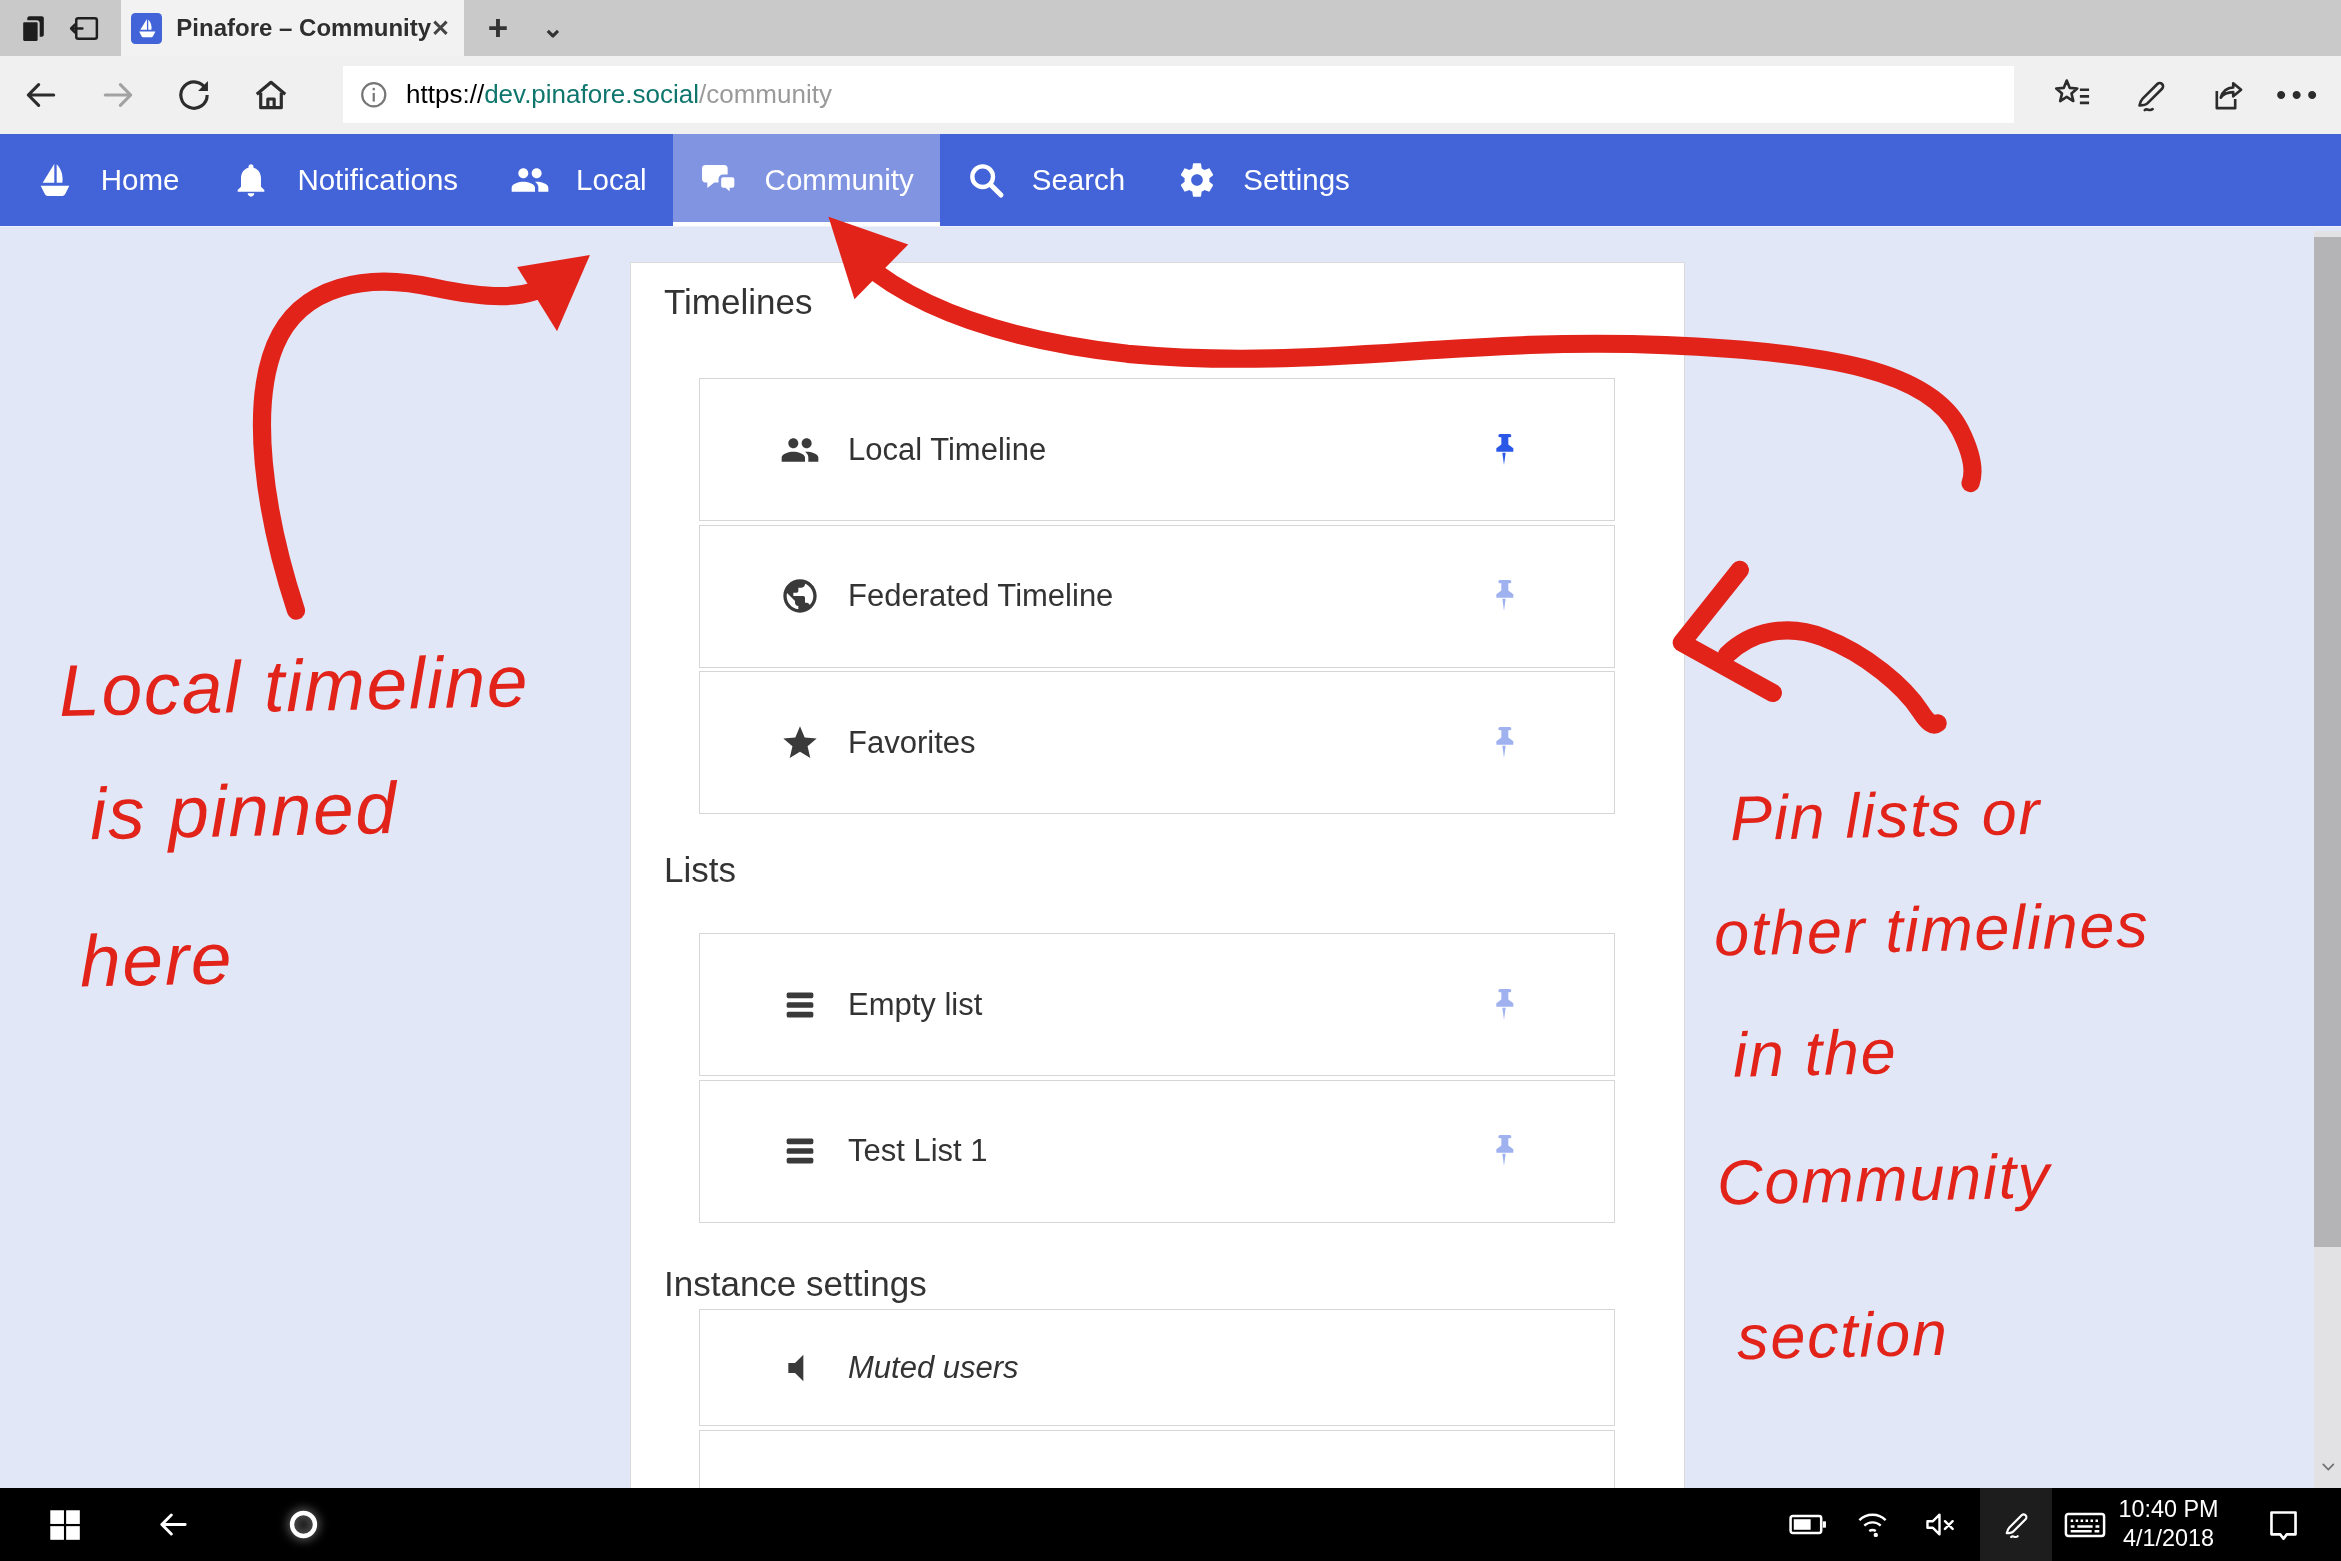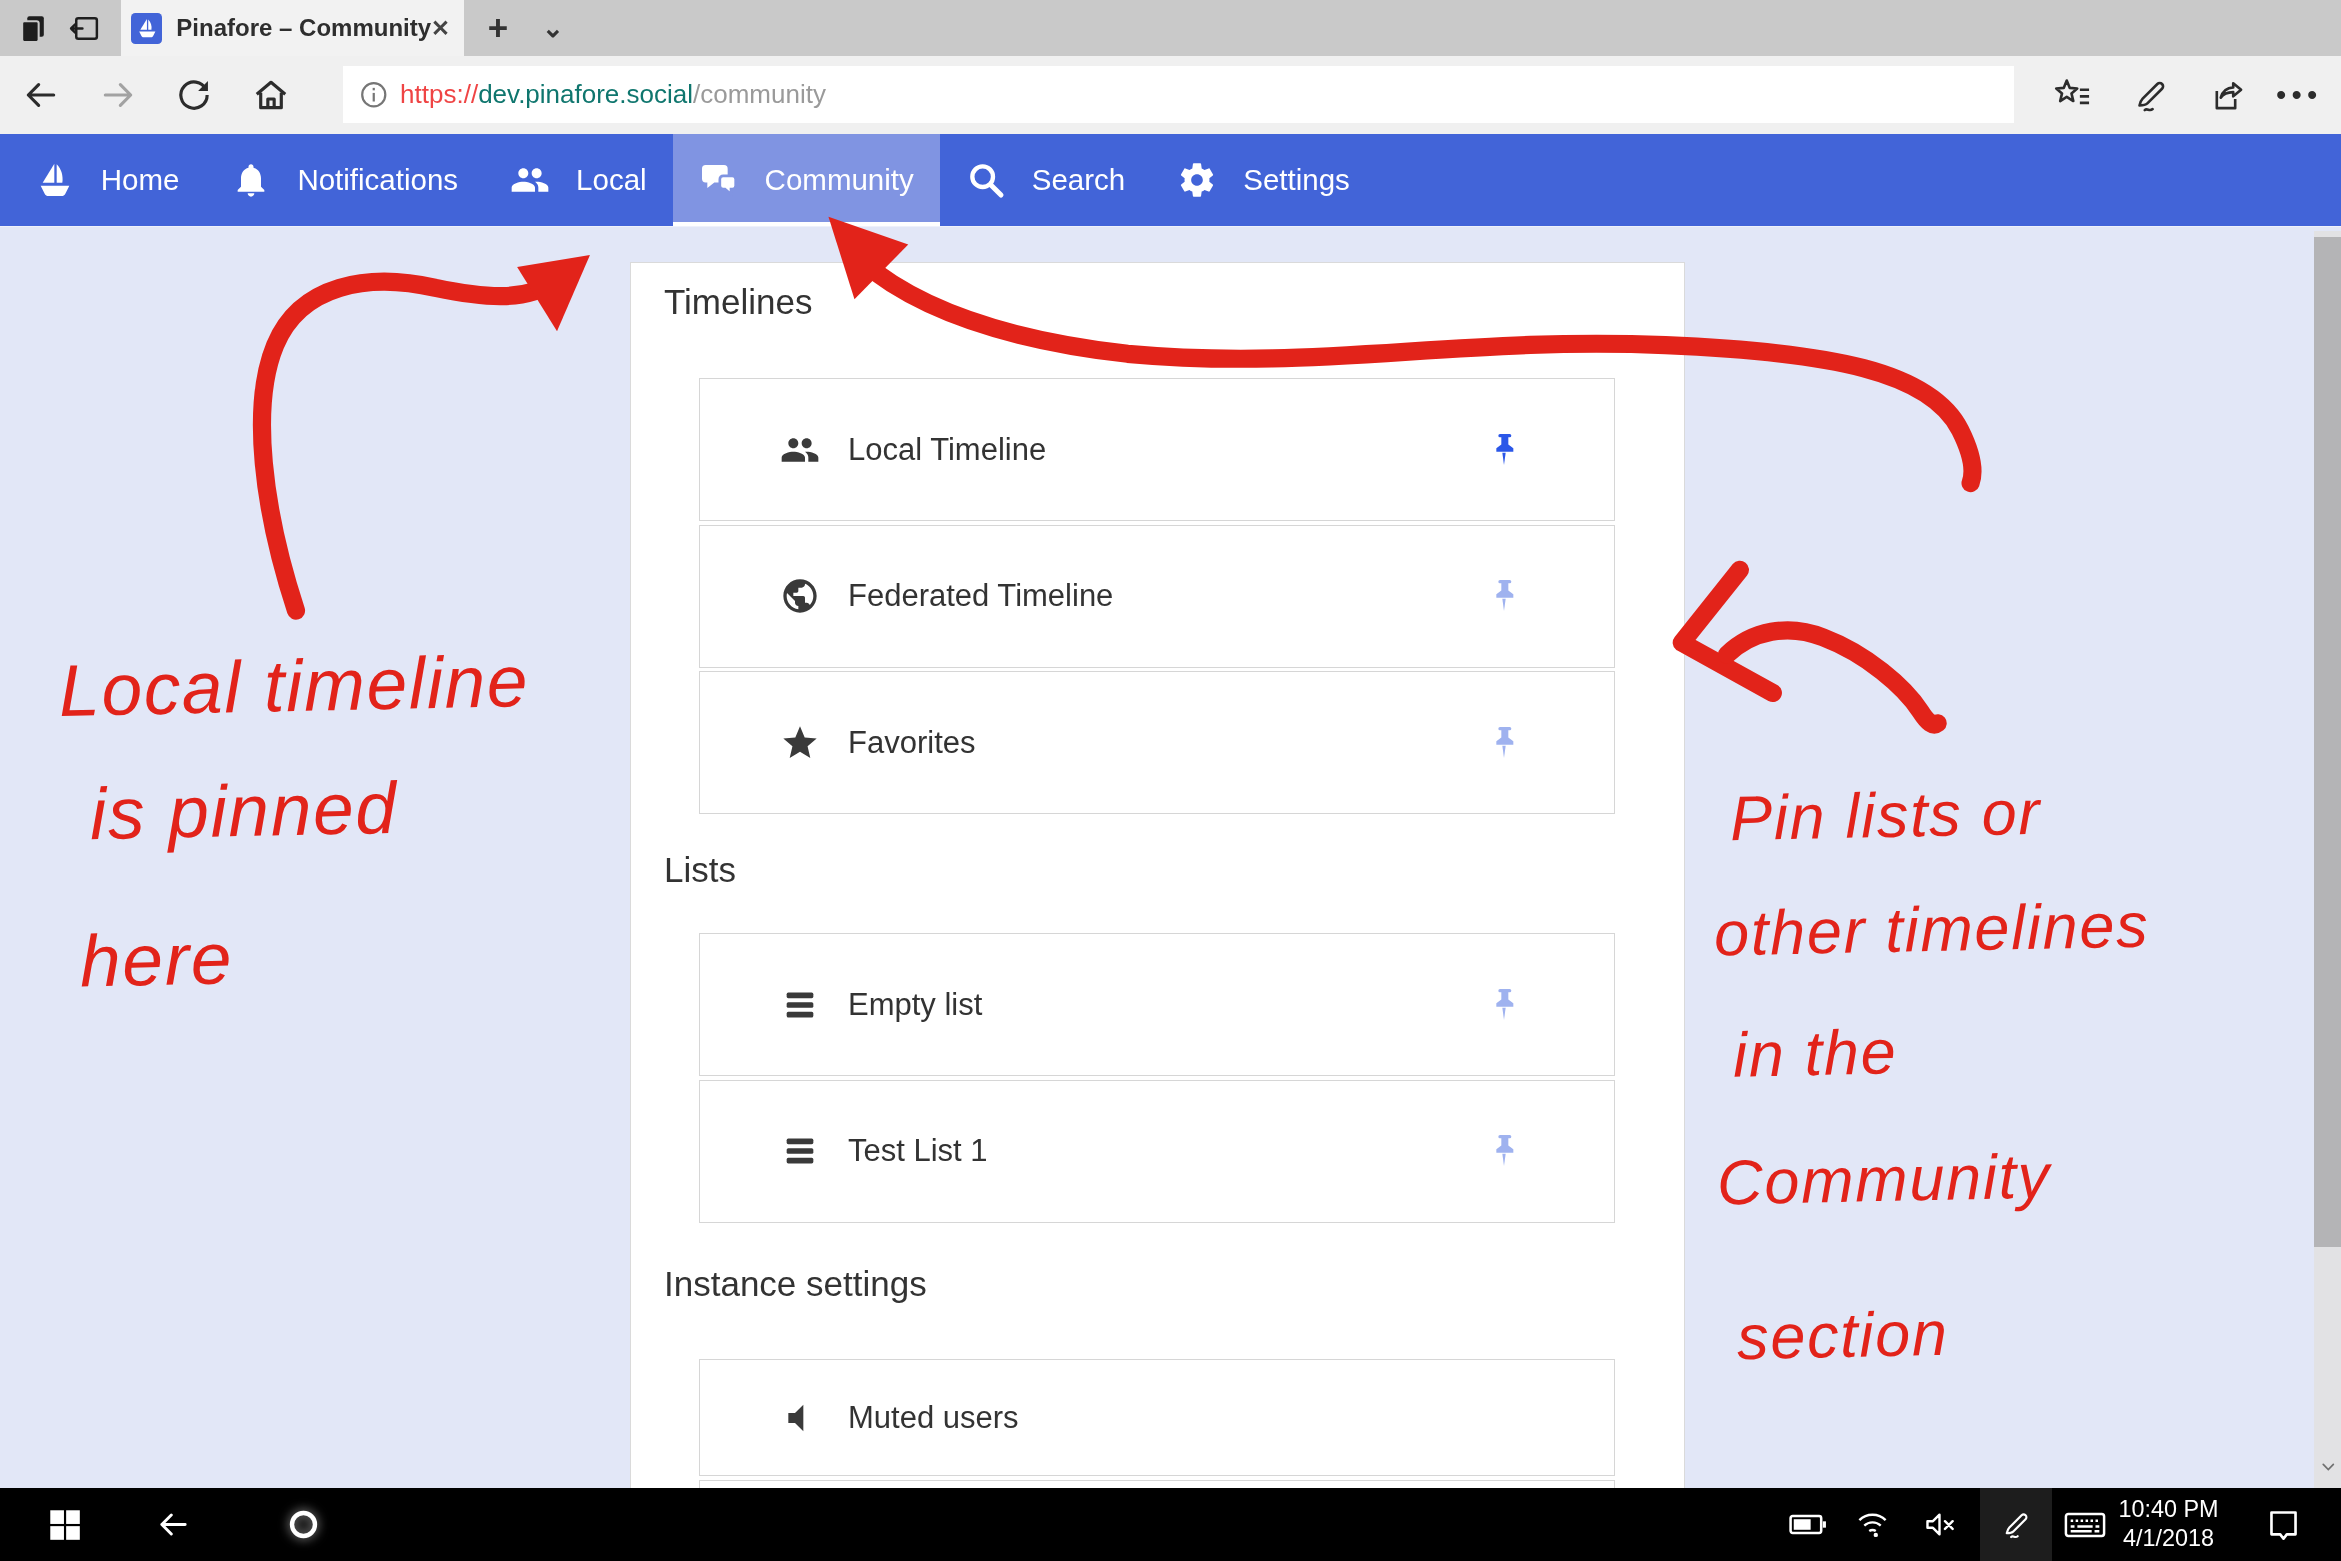--- a/index.html
+++ b/index.html
@@ -16,42 +16,42 @@
   .newtab { position:absolute; left:479px; top:0; width:38px; height:56px; font-size:35px; color:#333; display:flex; align-items:center; justify-content:center; }
   .tablist { position:absolute; left:534px; top:0; width:38px; height:56px; font-size:26px; color:#333; display:flex; align-items:center; justify-content:center; }
 
   
   .addressbar { position:absolute; top:56px; left:0; width:2342px; height:78px; background:#f0f0f0; z-index:20; }
   .nav-btn { position:absolute; top:20px; width:38px; height:38px; color:#2c2c2c; }
   .nav-btn.disabled { color:#a2a2a2; }
   .urlfield { position:absolute; left:343px; top:10.4px; width:1671px; height:57px; background:#ffffff; display:flex; align-items:center; }
   .urlfield .info { width:29.5px; height:29.5px; margin-left:15.6px; color:#767676; flex:none; }
   .urltext { margin-left:12px; font-size:26px; white-space:nowrap; }
-  .urltext .scheme { color:#ef4444; }
+  .urltext .scheme { color:#000000;margin-left:6px; }
   .urltext .host { color:#0f766e; }
   .urltext .path { color:#9a9a9a; }
   .ab-icon { position:absolute; top:18px; width:42px; height:42px; color:#2c2c2c; }
   .menu-dots { position:absolute; top:0px; height:78px; display:flex; align-items:center; font-size:29.5px; letter-spacing:5.2px; color:#2c2c2c; }
 
   
   .navbar { position:absolute; top:134px; left:0; width:2342px; height:93px; background:#4264d8; display:flex; padding-left:8.7px; box-sizing:border-box; z-index:10; border-bottom:1.7px solid #eef1fb; }
   .nav-item { position:relative; display:flex; align-items:center; gap:26px; padding:0 26px; color:#ffffff; font-size:29.5px; }
   .nav-item .nicon { width:40px; height:40px; color:#fff; }
   .nav-item.active { background:#8094e2; }
   .nav-item.active::after { content:""; position:absolute; left:0; right:0; bottom:0; height:4.3px; background:#ffffff; }
 
   
   .page { position:absolute; top:227px; left:0; width:2342px; height:931px; background:#e2e7f7; }
   .card { position:absolute; left:630px; top:35px; width:1055px; height:1227px; background:#fff; border:1.7px solid #dadada; box-sizing:border-box; overflow:hidden; }
   .card h2 { position:absolute; left:33px; margin:0; font-size:35px; font-weight:400; color:#333; }
   .h-timelines { top:19px; }
   .h-lists { top:587px; }
   .h-instance { top:1001px; }
   .rowgroup { position:absolute; left:68px; width:916px; }
-  .g1 { top:115px; } .g2 { top:670px; } .g3 { top:1096px; }
+  .g1 { top:115px; } .g2 { top:670px; } .g3 { top:1046px;font-style:italic; }
   .row { display:flex; align-items:center; height:143px; background:#fff; border:1.7px solid #d6d6d6; box-sizing:border-box; padding-left:80px; }
   .row + .row { margin-top:3.5px; }
   .row.short { height:117px; }
   .row.partial { height:61px; }
   .row .ricon { width:40px; height:40px; color:#3a3a3a; flex:none; }
   .row .rlabel { margin-left:28px; font-size:31px; color:#333; }
   .pin { width:40px; height:40px; margin-left:auto; margin-right:90px; flex:none; }
   .pin.pinned { color:#2b57e8; }
   .pin.unpinned { color:#9fb2ef; }
 

